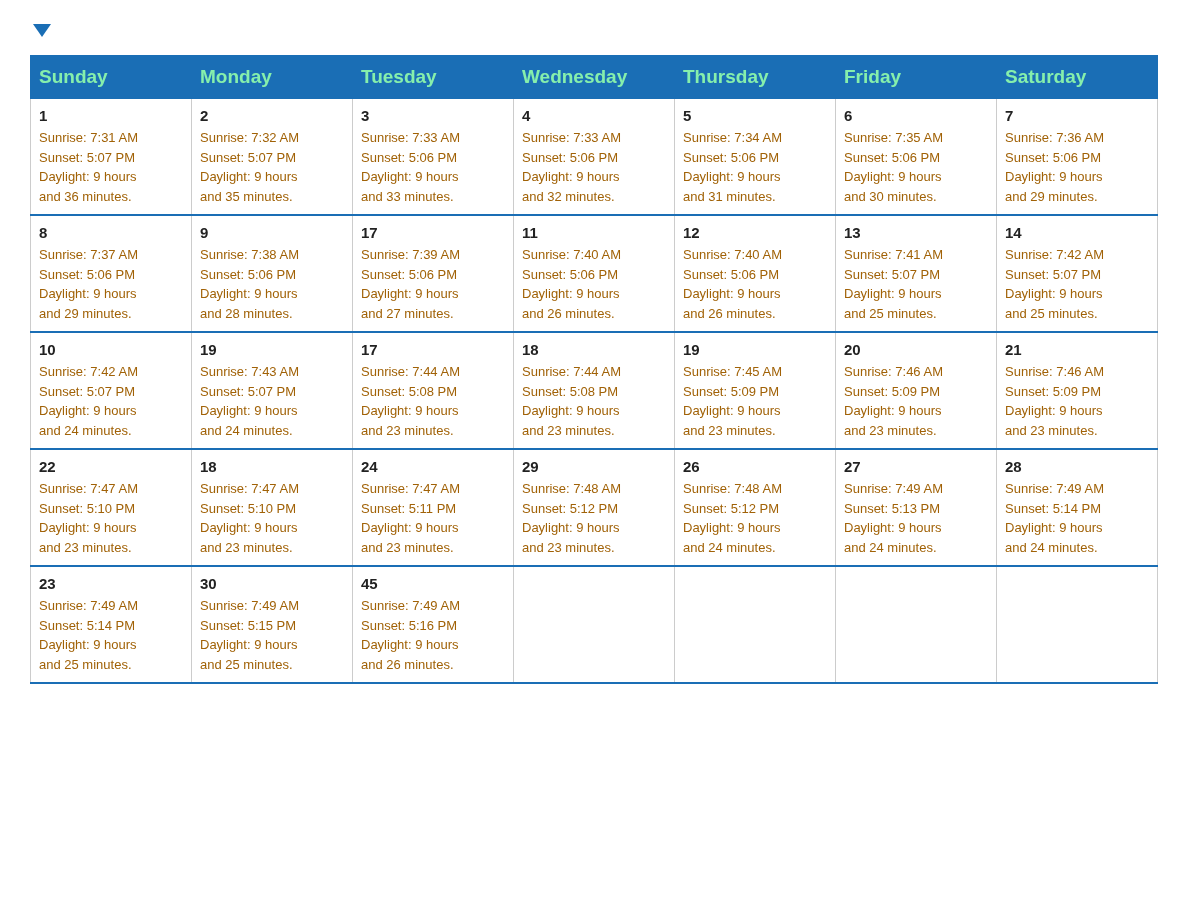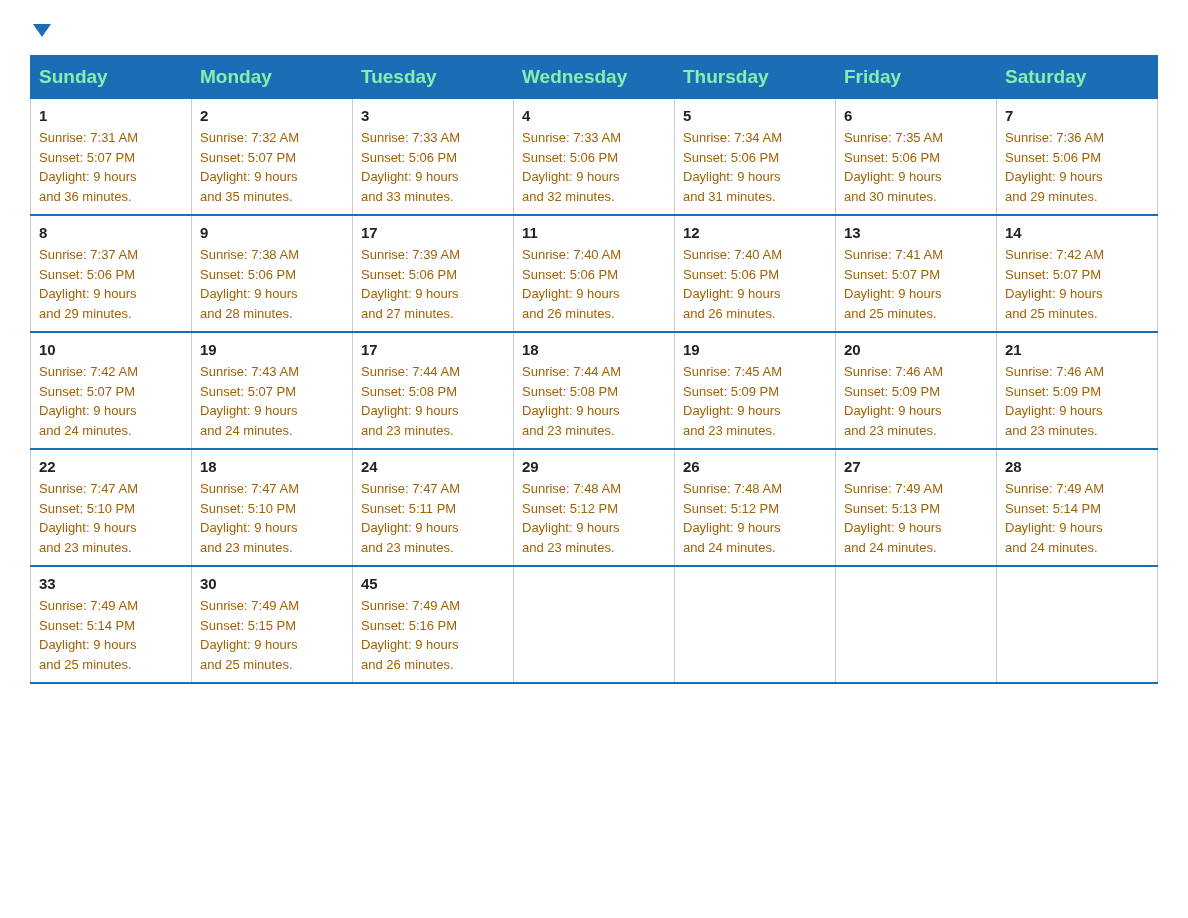--- a/index.html
+++ b/index.html
@@ -237,21 +237,21 @@
           <span class="day-num">27</span>
           <div class="day-info">Sunrise: 7:49 AM<br>Sunset: 5:13 PM<br>Daylight: 9 hours<br>and 24 minutes.</div>
         </td>
         <td>
           <span class="day-num">28</span>
           <div class="day-info">Sunrise: 7:49 AM<br>Sunset: 5:14 PM<br>Daylight: 9 hours<br>and 24 minutes.</div>
         </td>
       </tr>
       <tr>
         <td>
-          <span class="day-num">33</span>
+          <span class="day-num">23</span>
           <div class="day-info">Sunrise: 7:49 AM<br>Sunset: 5:14 PM<br>Daylight: 9 hours<br>and 25 minutes.</div>
         </td>
         <td>
           <span class="day-num">30</span>
           <div class="day-info">Sunrise: 7:49 AM<br>Sunset: 5:15 PM<br>Daylight: 9 hours<br>and 25 minutes.</div>
         </td>
         <td>
           <span class="day-num">45</span>
           <div class="day-info">Sunrise: 7:49 AM<br>Sunset: 5:16 PM<br>Daylight: 9 hours<br>and 26 minutes.</div>
         </td>

